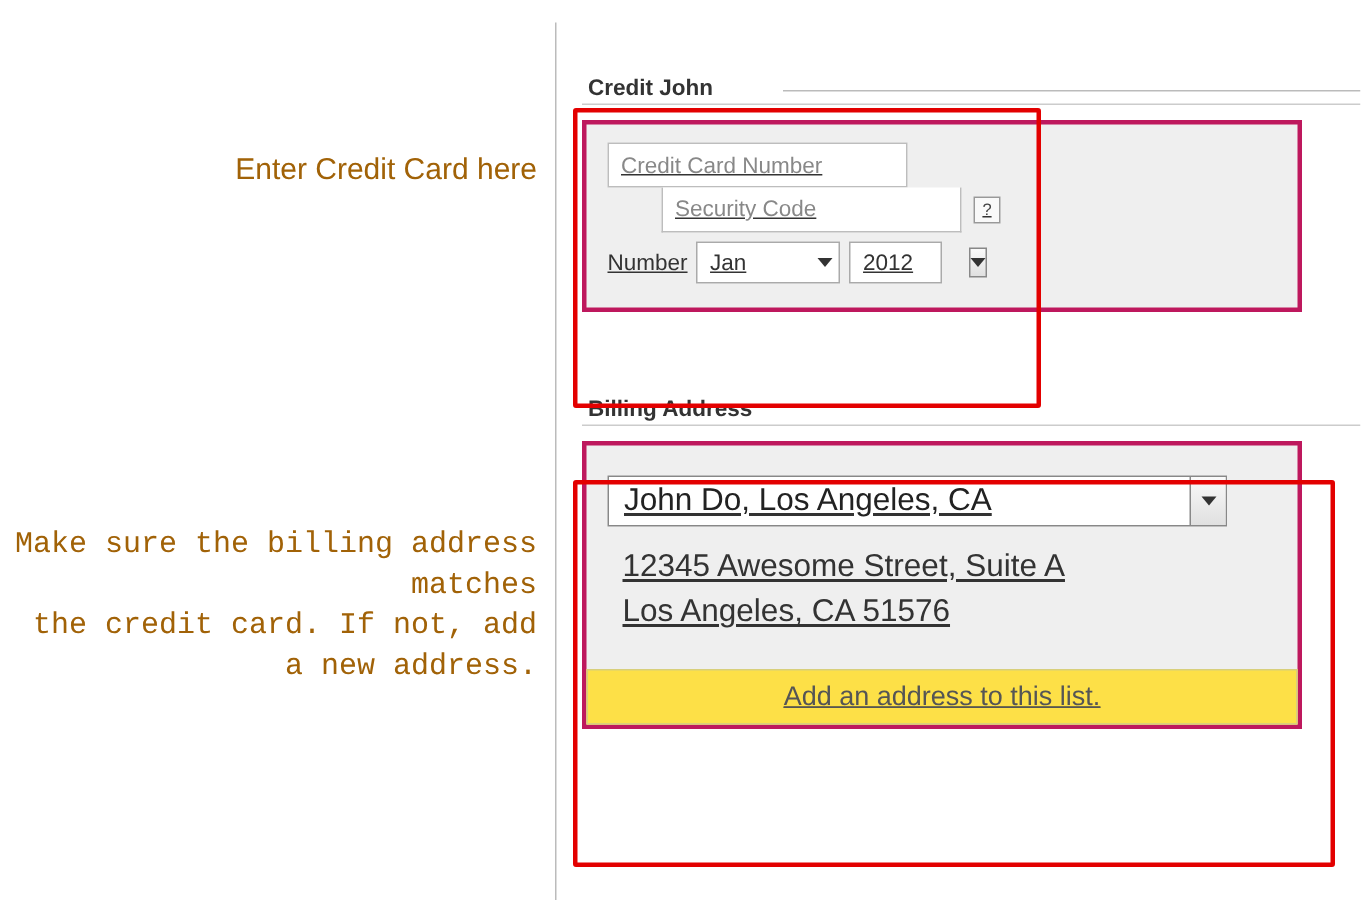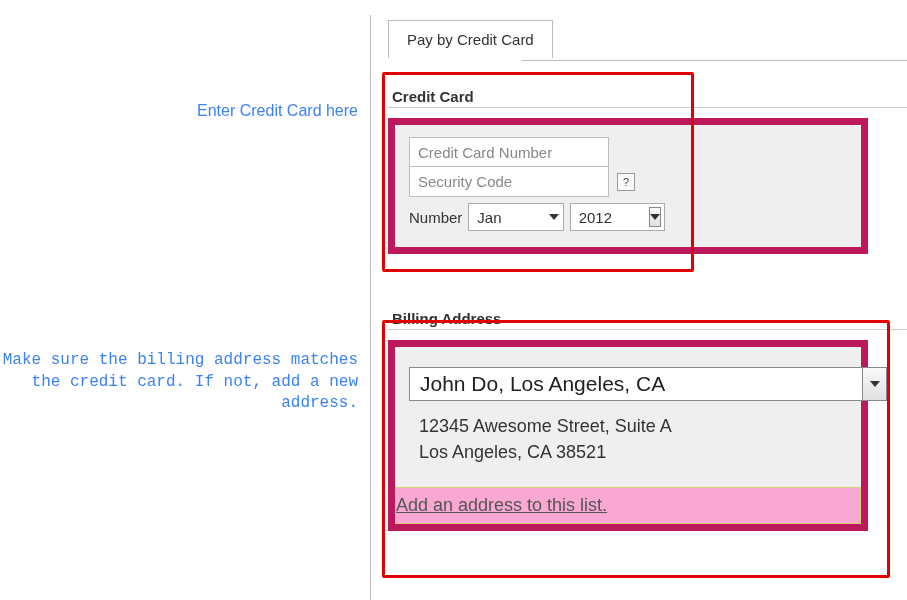--- a/index.html
+++ b/index.html
@@ -16,22 +16,22 @@
       display: flex;
       padding-top: 20px;
     }
     .annotations {
       width: 370px;
       text-align: right;
       padding-right: 10px;
       position: relative;
     }
     .ann {
-      color: #3b82f6;
-      font-size: 16px;
+      color: #a16207;
+      font-size: 20px;
       position: absolute;
       right: 12px;
       line-height: 1.35;
     }
     .ann1 { top: 80px; }
     .ann2 { top: 330px; }
     .vline {
       position: absolute;
       left: 370px;
       top: 15px;
@@ -73,44 +73,45 @@
       margin-bottom: 2px;
       padding-left: 4px;
     }
     .hr {
       border: none;
       border-top: 1px solid #ccc;
       margin-bottom: 10px;
     }
     .panel {
       background: #efefef;
-      border: 7px solid #be185d;
+      border: 3px solid #be185d;
       padding: 12px 14px 16px 14px;
       width: 480px;
+      text-decoration: underline;
     }
     .cc-panel {
       width: 480px;
     }
     .field-row {
       display: flex;
       align-items: center;
       margin-bottom: 0;
     }
     .cc-input {
       width: 200px;
       height: 30px;
       border: 1px solid #bdbdbd;
       background: #fff;
       padding: 4px 8px;
       font-size: 15px;
       color: #888;
       outline: none;
     }
     .cc-input::placeholder { color: #888; }
-    .field-row + .field-row .cc-input { border-top: none; }
+    .field-row + .field-row .cc-input { border-top: none; margin-left: 36px; }
     .help-btn {
       width: 18px;
       height: 18px;
       border: 1px solid #999;
       background: #f9f9f9;
       text-align: center;
       font-size: 11px;
       line-height: 16px;
       margin-left: 8px;
       cursor: pointer;
@@ -133,21 +134,21 @@
       background: #fff;
       border: 1px solid #aaa;
       height: 28px;
       padding: 0 4px 0 8px;
       font-size: 15px;
       cursor: pointer;
       position: relative;
       gap: 37px;
     }
     .select-month { width: 96px; justify-content: space-between; }
-    .select-year { width: 95px; justify-content: center; }
+    .select-year { width: 62px; justify-content: flex-start; }
     .select-year .dd-btn {
       width: 20px;
       height: 20px;
       border: 1px solid #888;
       background: linear-gradient(#fafafa,#e0e0e0);
       display: flex;
       align-items: center;
       justify-content: center;
     }
     .triangle {
@@ -168,21 +169,21 @@
       width: 312px;
       height: 200px;
     }
     .red-box-2 {
       top: 320px;
       left: 382px;
       width: 508px;
       height: 258px;
     }
     .addr-select {
-      width: 478px;
+      width: 413px;
       height: 34px;
       border: 1px solid #888;
       background: #fff;
       display: flex;
       align-items: center;
       justify-content: space-between;
       cursor: pointer;
     }
     .addr-select-text {
       font-size: 21px;
@@ -192,30 +193,31 @@
     .addr-dd-btn {
       width: 24px;
       height: 32px;
       border-left: 1px solid #888;
       background: linear-gradient(#fafafa,#e0e0e0);
       display: flex;
       align-items: center;
       justify-content: center;
     }
     .addr-text {
-      font-size: 18px;
+      font-size: 21px;
       color: #333;
       margin-top: 12px;
       padding-left: 10px;
       line-height: 1.45;
     }
     .add-addr-bar {
       margin-top: 22px;
       border: 1px solid #d8cf7b;
-      background: #f9a8d4;
+      background: #fde047;
+      text-align: center;
       padding: 7px 0;
       margin-left: -14px;
       margin-right: -14px;
       margin-bottom: -16px;
       width: calc(100% + 28px);
     }
     .add-addr-link {
       text-decoration: underline;
       font-size: 18px;
       color: #555;
@@ -228,26 +230,25 @@
 <div class="container">
   <div class="annotations">
     <div class="ann ann1">Enter Credit Card here</div>
     <div class="ann ann2" style="white-space:pre-line;font-family:Liberation Mono, monospace;">Make sure the billing address matches
 the credit card. If not, add a new address.</div>
   </div>
 
   <div class="vline"></div>
 
   <div class="main">
-    <div class="tab">Pay by Credit Card</div>
     <div class="tabline"></div>
 
     
     <div class="section">
-      <div class="section-title">Credit Card</div>
+      <div class="section-title">Credit John</div>
       <hr class="hr">
       <div class="panel cc-panel">
         <div class="field-row">
           <input class="cc-input" placeholder="Credit Card Number" style="">
         </div>
         <div class="field-row">
           <input class="cc-input" placeholder="Security Code" style="">
           <div class="help-btn">?</div>
         </div>
         <div class="expires-row">
@@ -272,21 +273,21 @@
       <hr class="hr">
       <div class="panel" style="padding-top:20px;">
         <div class="addr-select">
           <span class="addr-select-text">John Do, Los Angeles, CA</span>
           <span class="addr-dd-btn">
               <span class="triangle"></span>
             </span>
         </div>
         <div class="addr-text">
           <div>12345 Awesome Street, Suite A</div>
-          <div>Los Angeles, CA 38521</div>
+          <div>Los Angeles, CA 51576</div>
         </div>
         <div class="add-addr-bar">
           <span class="add-addr-link">Add an address to this list.</span>
         </div>
       </div>
     </div>
 
   </div>
 </div>
 

